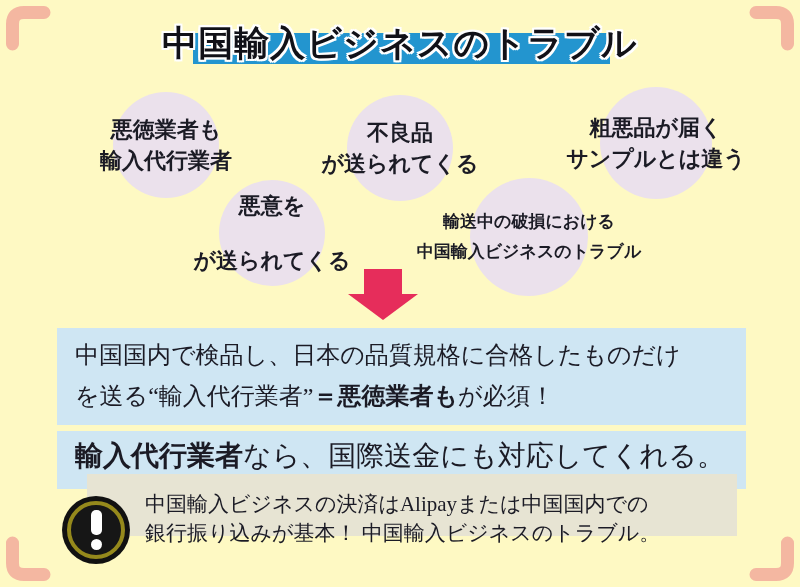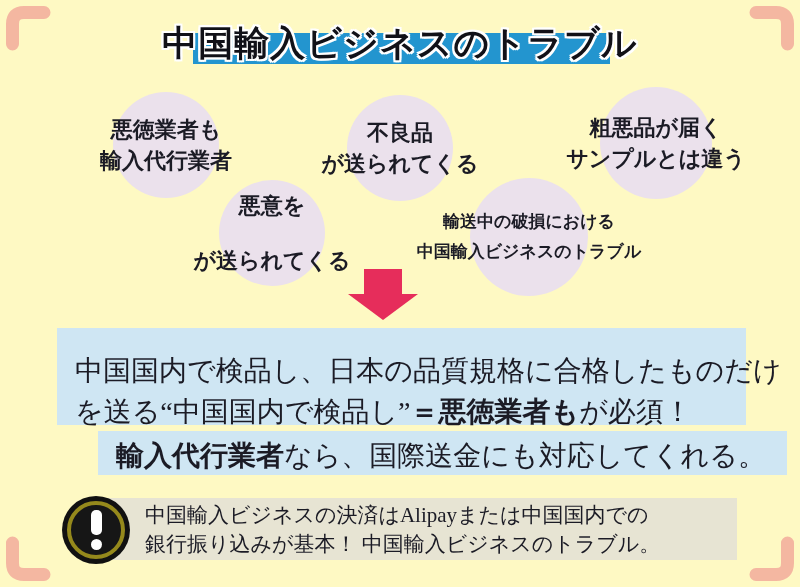--- a/index.html
+++ b/index.html
@@ -36,29 +36,29 @@
   
   .arrow-shaft{position:absolute;left:364px;top:269px;width:38px;height:26px;background:#e62d5b;}
   .arrow-head{
     position:absolute;left:348px;top:294px;width:0;height:0;
     border-left:35px solid transparent;border-right:35px solid transparent;
     border-top:26px solid #e62d5b;
   }
 
   
   .sol-box{position:absolute;left:57px;width:689px;background:#cfe6f3;box-sizing:border-box;padding-left:18px;}
-  .sol-box-1{top:328px;height:97px;padding-top:22px;font-size:28px;font-weight:500;line-height:41px;}
-  .sol-box-2{top:431px;height:44px;font-size:28px;font-weight:500;line-height:49px;margin-left:41px;}
+  .sol-box-1{top:328px;height:97px;padding-top:7px;font-size:24px;font-weight:500;line-height:41px;}
+  .sol-box-2{top:431px;height:58px;font-size:28px;font-weight:500;line-height:49px;}
   .sol-box .b{font-weight:800;}
   .sol-box div,.sol-box span{white-space:nowrap;}
 
   
   .note-box{
-    position:absolute;left:87px;top:498px;width:650px;height:62px;background:#e7e4d3;
-    box-sizing:border-box;padding:3px 0 0 58px;font-size:21px;font-weight:500;line-height:29px;
+    position:absolute;left:87px;top:474px;width:650px;height:62px;background:#e7e4d3;
+    box-sizing:border-box;padding:16px 0 0 58px;font-size:21px;font-weight:500;line-height:29px;
   }
   .note-box div{white-space:nowrap;}
   .warn-icon{
     position:absolute;left:62px;top:496px;width:68px;height:68px;border-radius:50%;
     background:#111;display:flex;align-items:center;justify-content:center;box-sizing:border-box;
   }
   .warn-icon-ring{
     width:58px;height:58px;border-radius:50%;border:4px solid #95891c;background:#161616;
     box-sizing:border-box;display:flex;flex-direction:column;align-items:center;justify-content:center;gap:4px;
   }
@@ -101,21 +101,21 @@
   <div class="bubble bubble-5">
     <div>輸送中の破損における</div>
     <div>中国輸入ビジネスのトラブル</div>
   </div>
 
   <div class="arrow-shaft"></div>
   <div class="arrow-head"></div>
 
   <div class="sol-box sol-box-1">
     <div><span>中国国内で検品し、日本の品質規格に合格したものだけ</span></div>
-    <div><span>を送る“中国国内で検品し”</span><span class="b">＝悪徳業者も</span><span>が必須！</span></div>
+    <div><span>を送る“輸入代行業者”</span><span class="b">＝悪徳業者も</span><span>が必須！</span></div>
   </div>
 
   <div class="sol-box sol-box-2">
     <span class="b">輸入代行業者</span><span>なら、国際送金にも対応してくれる。</span>
   </div>
 
   <div class="note-box">
     <div>中国輸入ビジネスの決済はAlipayまたは中国国内での</div>
     <div>銀行振り込みが基本！ 中国輸入ビジネスのトラブル。</div>
   </div>

